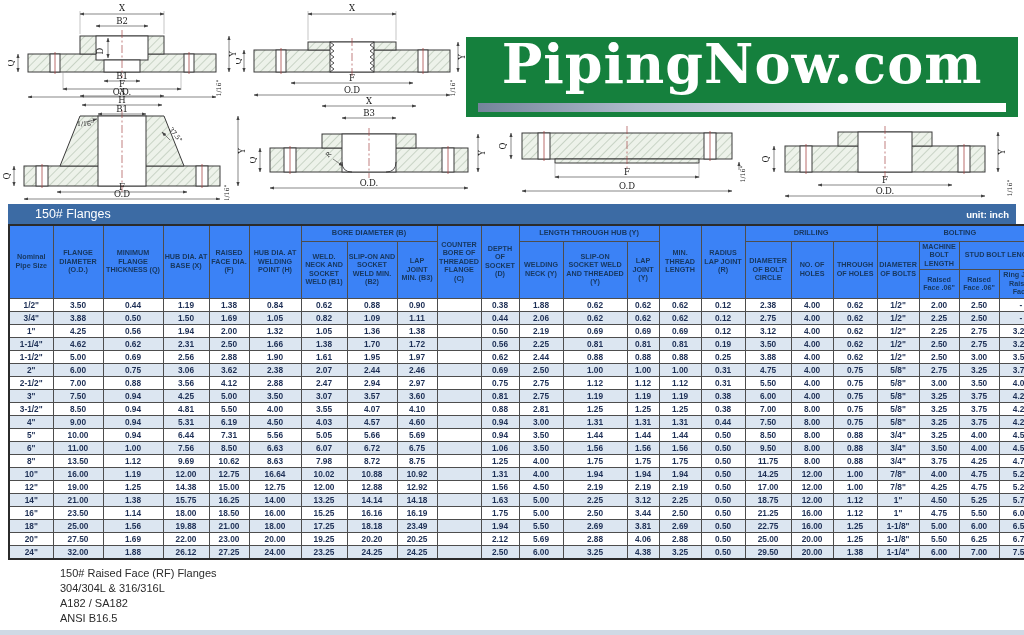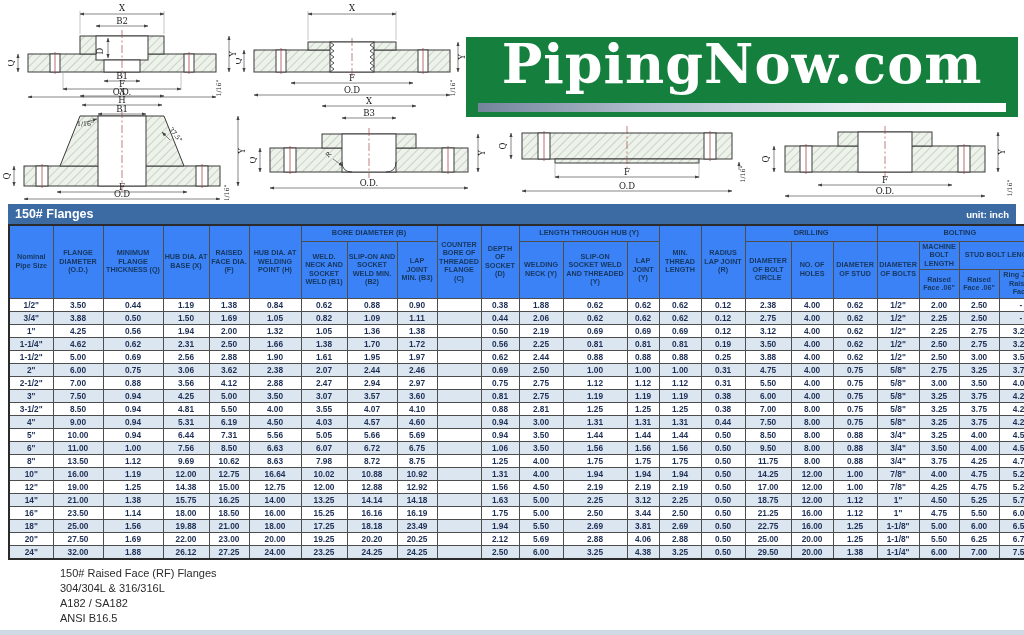--- a/index.html
+++ b/index.html
@@ -20,21 +20,21 @@
   
   .logo{position:absolute;left:466px;top:5px;width:552px;height:80px;background:#15803d;
         display:flex;align-items:flex-start;justify-content:center;margin-top:32px;}
   .logo-text{font-family:"DejaVu Serif",serif;font-weight:bold;color:#ffffff;font-size:54px;
              letter-spacing:1px;line-height:1;margin-bottom:10px;}
   .logo-strip{position:absolute;left:12px;right:12px;bottom:5px;height:9px;
               background:linear-gradient(90deg,#74849b 0%,#aebbcb 30%,#e8edf3 70%,#ffffff 100%);}
   
   .bar{position:absolute;left:8px;top:204px;width:1008px;height:20px;background:#3c6ba4;
        color:#ffffff;display:flex;align-items:center;box-sizing:border-box;padding:0 7px;}
-  .bar-title{font-size:12.5px;font-weight:bold;}
+  .bar-title{font-size:12.5px;font-weight:normal;margin-left:20px;}
   .bar-material{position:absolute;left:0;right:0;text-align:center;font-size:10px;font-weight:bold;}
   .bar-unit{margin-left:auto;font-size:9.5px;font-weight:bold;position:relative;}
   
   .tbl{position:absolute;left:8px;top:224px;width:1008px;border-collapse:collapse;
        table-layout:fixed;border:2px solid #2b2b2b;}
   .tbl th,.tbl td{border:1px solid #4d4d4d;overflow:hidden;}
   .tbl th{font-size:7.2px;font-weight:bold;color:#17375e;background:#3b82f6;padding:1px;line-height:1.18;
           text-align:center;vertical-align:middle;}
   .tbl tr.grp th.gh{height:13px;font-size:7.4px;}
   .tbl td{font-size:8.3px;font-weight:bold;color:#1d2f55;text-align:center;padding:0 2px;height:12px;
@@ -285,21 +285,21 @@
     </tr>
     <tr>
       <th rowspan="2">WELD. NECK AND SOCKET WELD (B1)</th>
       <th rowspan="2">SLIP-ON AND SOCKET WELD MIN. (B2)</th>
       <th rowspan="2">LAP JOINT MIN. (B3)</th>
       <th rowspan="2">WELDING NECK (Y)</th>
       <th rowspan="2">SLIP-ON SOCKET WELD AND THREADED (Y)</th>
       <th rowspan="2">LAP JOINT (Y)</th>
       <th rowspan="2">DIAMETER OF BOLT CIRCLE</th>
       <th rowspan="2">NO. OF HOLES</th>
-      <th rowspan="2">DIAMETER OF STUD</th>
+      <th rowspan="2">THROUGH OF HOLES</th>
       <th rowspan="2">DIAMETER OF BOLTS</th>
       <th>MACHINE BOLT LENGTH</th>
       <th colspan="2">STUD BOLT LENGTH</th>
     </tr>
     <tr>
       <th>Raised Face .06"</th>
       <th>Raised Face .06"</th>
       <th>Ring Joint Raised Face</th>
     </tr>
   </thead>

